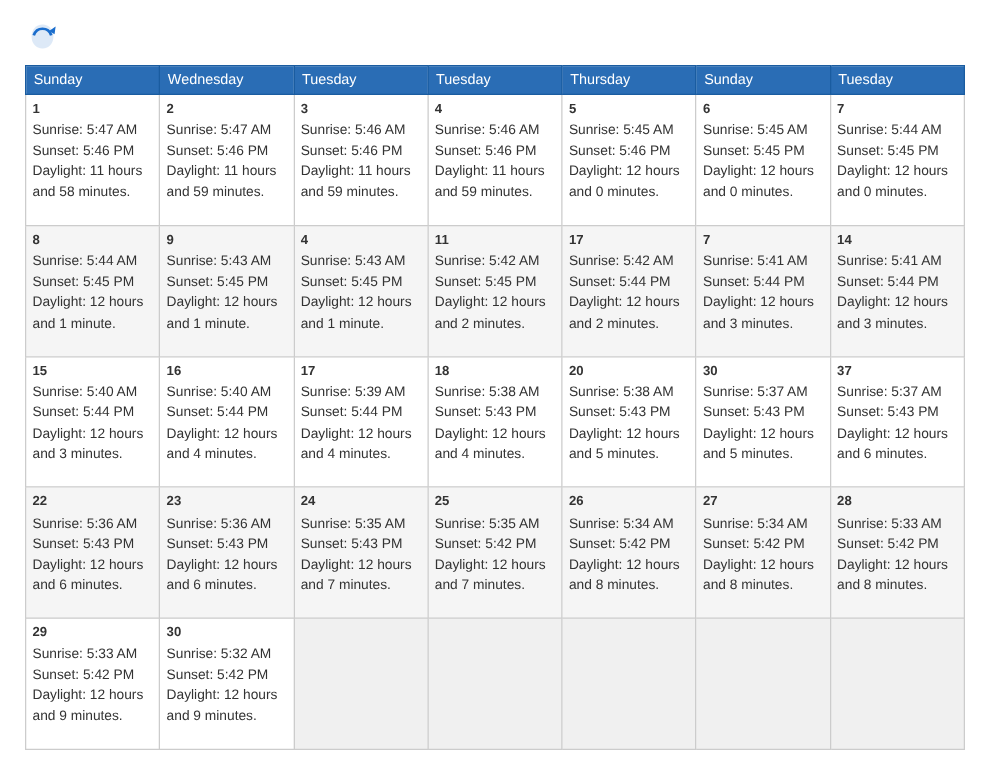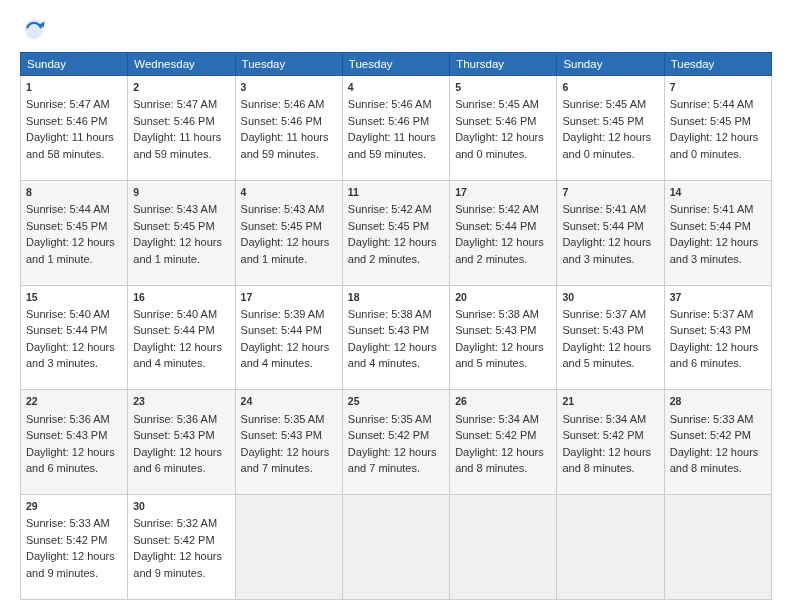--- a/index.html
+++ b/index.html
@@ -161,21 +161,21 @@
           <td><span class="day-num">20</span><span class="day-info">Sunrise: 5:38 AM<br>Sunset: 5:43 PM<br>Daylight: 12 hours and 5 minutes.</span></td>
           <td><span class="day-num">30</span><span class="day-info">Sunrise: 5:37 AM<br>Sunset: 5:43 PM<br>Daylight: 12 hours and 5 minutes.</span></td>
           <td><span class="day-num">37</span><span class="day-info">Sunrise: 5:37 AM<br>Sunset: 5:43 PM<br>Daylight: 12 hours and 6 minutes.</span></td>
         </tr>
         <tr>
           <td><span class="day-num">22</span><span class="day-info">Sunrise: 5:36 AM<br>Sunset: 5:43 PM<br>Daylight: 12 hours and 6 minutes.</span></td>
           <td><span class="day-num">23</span><span class="day-info">Sunrise: 5:36 AM<br>Sunset: 5:43 PM<br>Daylight: 12 hours and 6 minutes.</span></td>
           <td><span class="day-num">24</span><span class="day-info">Sunrise: 5:35 AM<br>Sunset: 5:43 PM<br>Daylight: 12 hours and 7 minutes.</span></td>
           <td><span class="day-num">25</span><span class="day-info">Sunrise: 5:35 AM<br>Sunset: 5:42 PM<br>Daylight: 12 hours and 7 minutes.</span></td>
           <td><span class="day-num">26</span><span class="day-info">Sunrise: 5:34 AM<br>Sunset: 5:42 PM<br>Daylight: 12 hours and 8 minutes.</span></td>
-          <td><span class="day-num">21</span><span class="day-info">Sunrise: 5:34 AM<br>Sunset: 5:42 PM<br>Daylight: 12 hours and 8 minutes.</span></td>
+          <td><span class="day-num">27</span><span class="day-info">Sunrise: 5:34 AM<br>Sunset: 5:42 PM<br>Daylight: 12 hours and 8 minutes.</span></td>
           <td><span class="day-num">28</span><span class="day-info">Sunrise: 5:33 AM<br>Sunset: 5:42 PM<br>Daylight: 12 hours and 8 minutes.</span></td>
         </tr>
         <tr>
           <td><span class="day-num">29</span><span class="day-info">Sunrise: 5:33 AM<br>Sunset: 5:42 PM<br>Daylight: 12 hours and 9 minutes.</span></td>
           <td><span class="day-num">30</span><span class="day-info">Sunrise: 5:32 AM<br>Sunset: 5:42 PM<br>Daylight: 12 hours and 9 minutes.</span></td>
           <td class="empty"></td>
           <td class="empty"></td>
           <td class="empty"></td>
           <td class="empty"></td>
           <td class="empty"></td>

